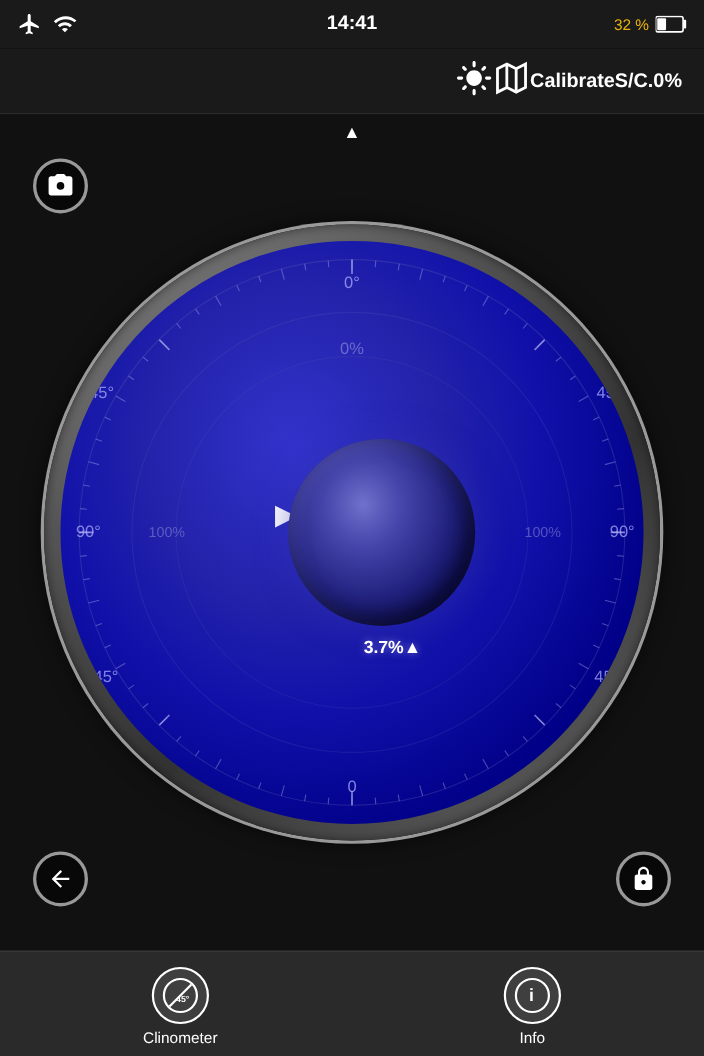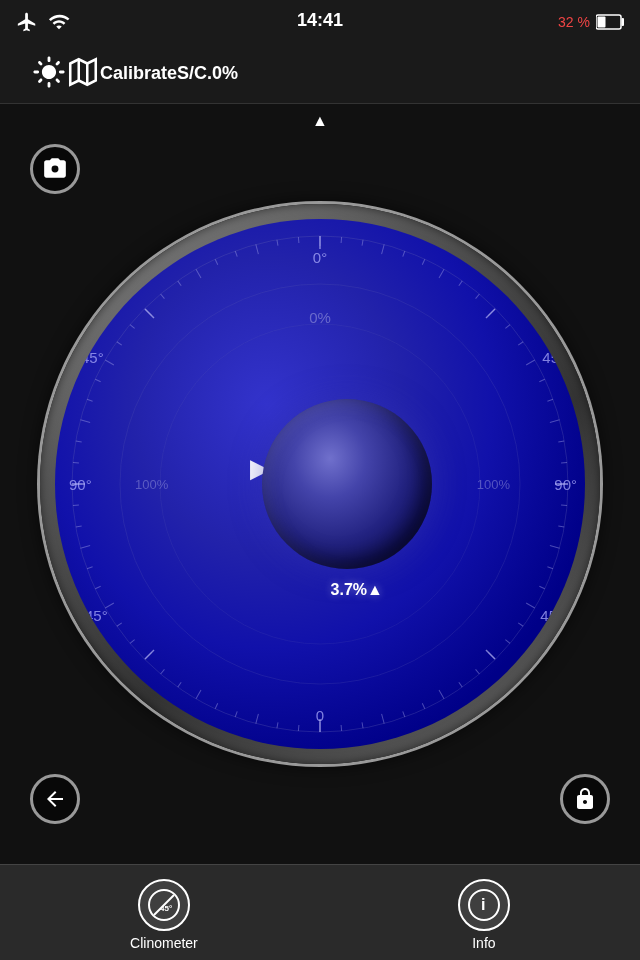--- a/index.html
+++ b/index.html
@@ -33,33 +33,33 @@
       font-weight: 600;
       position: absolute;
       left: 50%;
       transform: translateX(-50%);
       top: 10px;
     }
     .status-right {
       display: flex;
       align-items: center;
       gap: 6px;
-      color: #ef4444;
+      color: #eab308;
       font-size: 14px;
     }
 
     
     #toolbar {
       width: 640px;
       height: 60px;
       background: #1a1a1a;
       display: flex;
       align-items: center;
-      justify-content: flex-start;
-      padding: 0 32px;
+      justify-content: flex-end;
+      padding: 0 20px;
       border-bottom: 1px solid #333;
     }
 
     
     #main {
       width: 640px;
       height: 760px;
       background: #111;
       position: relative;
       display: flex;

